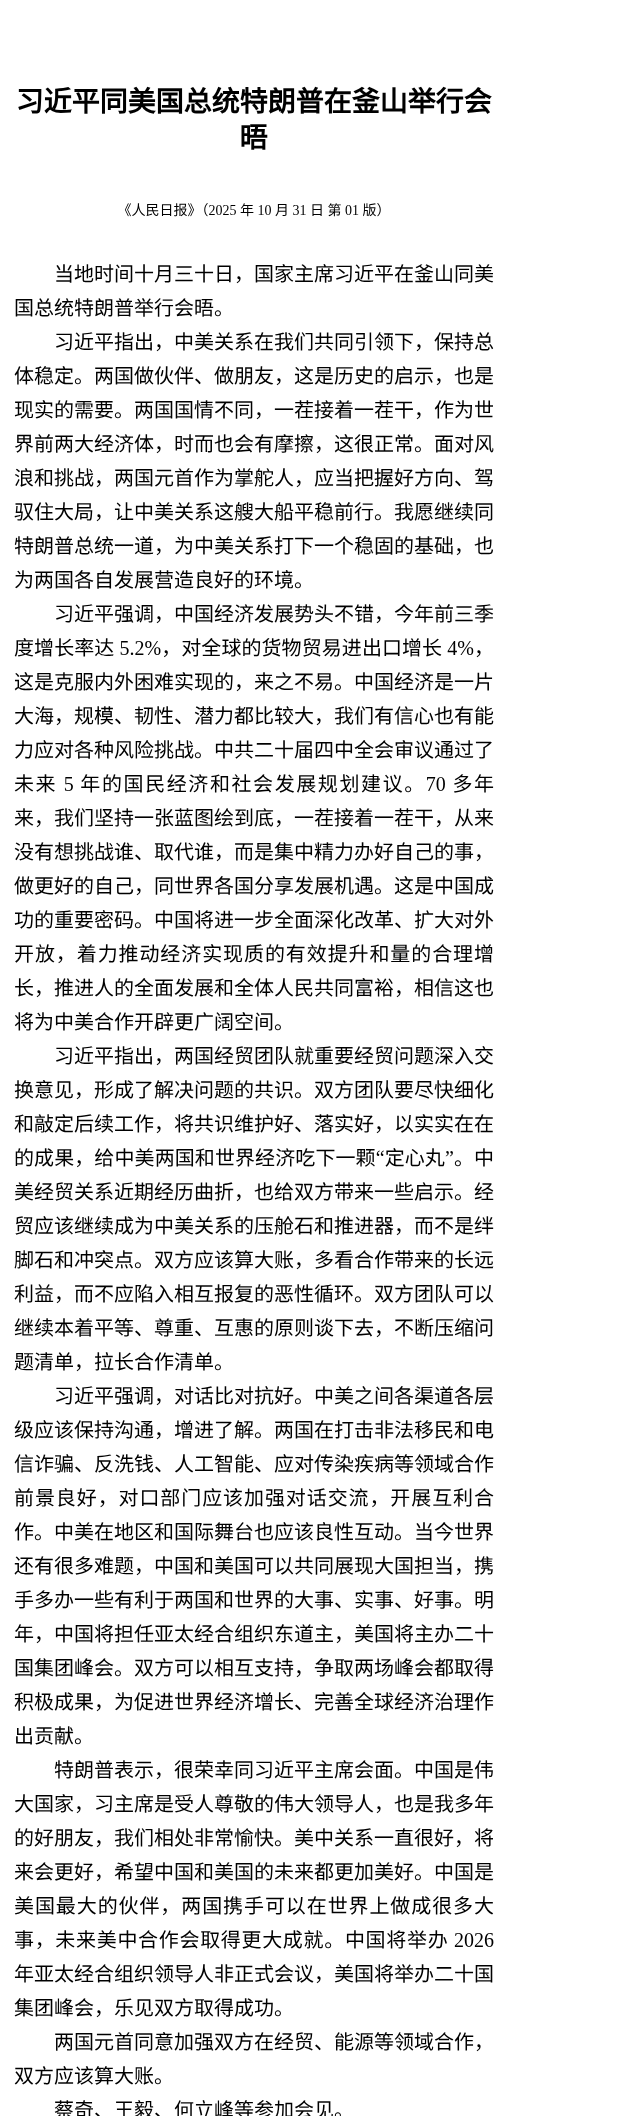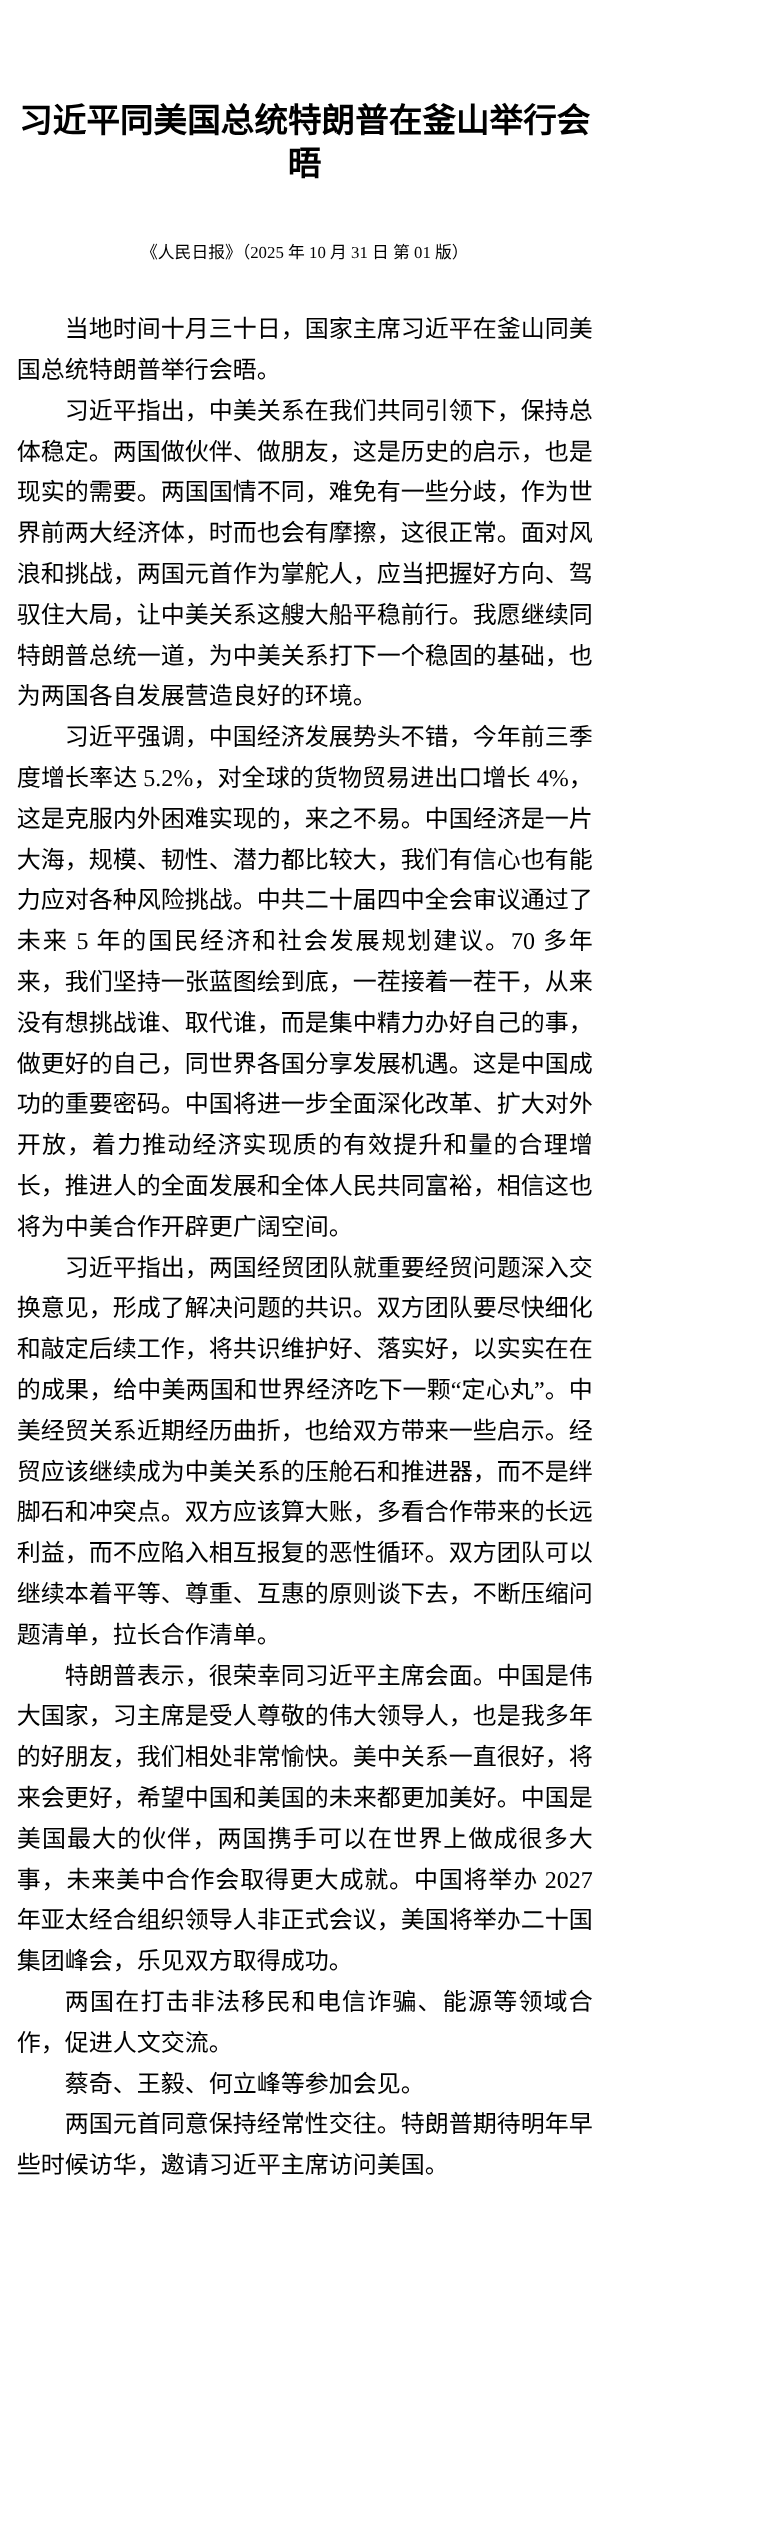--- a/index.html
+++ b/index.html
@@ -53,21 +53,22 @@
 </head>
 <body>
 
 <div class="article">
   <h1 class="article-title">习近平同美国总统特朗普在釜山举行会晤</h1>
 
   <p class="publication-info">《人民日报》（2025 年 10 月 31 日  第 01 版）</p>
 
   <div class="article-body">
     <p>当地时间十月三十日，国家主席习近平在釜山同美国总统特朗普举行会晤。</p>
-    <p>习近平指出，中美关系在我们共同引领下，保持总体稳定。两国做伙伴、做朋友，这是历史的启示，也是现实的需要。两国国情不同，难免有一些分歧，作为世界前两大经济体，时而也会有摩擦，这很正常。面对风浪和挑战，两国元首作为掌舵人，应当把握好方向、驾驭住大局，让中美关系这艘大船平稳前行。我愿继续同特朗普总统一道，为中美关系打下一个稳固的基础，也为两国各自发展营造良好的环境。</p>
+    <p>习近平指出，中美关系在我们共同引领下，保持总体稳定。两国做伙伴、做朋友，这是历史的启示，也是现实的需要。两国国情不同，一茬接着一茬干，作为世界前两大经济体，时而也会有摩擦，这很正常。面对风浪和挑战，两国元首作为掌舵人，应当把握好方向、驾驭住大局，让中美关系这艘大船平稳前行。我愿继续同特朗普总统一道，为中美关系打下一个稳固的基础，也为两国各自发展营造良好的环境。</p>
     <p>习近平强调，中国经济发展势头不错，今年前三季度增长率达 5.2%，对全球的货物贸易进出口增长 4%，这是克服内外困难实现的，来之不易。中国经济是一片大海，规模、韧性、潜力都比较大，我们有信心也有能力应对各种风险挑战。中共二十届四中全会审议通过了未来 5 年的国民经济和社会发展规划建议。70 多年来，我们坚持一张蓝图绘到底，一茬接着一茬干，从来没有想挑战谁、取代谁，而是集中精力办好自己的事，做更好的自己，同世界各国分享发展机遇。这是中国成功的重要密码。中国将进一步全面深化改革、扩大对外开放，着力推动经济实现质的有效提升和量的合理增长，推进人的全面发展和全体人民共同富裕，相信这也将为中美合作开辟更广阔空间。</p>
     <p>习近平指出，两国经贸团队就重要经贸问题深入交换意见，形成了解决问题的共识。双方团队要尽快细化和敲定后续工作，将共识维护好、落实好，以实实在在的成果，给中美两国和世界经济吃下一颗“定心丸”。中美经贸关系近期经历曲折，也给双方带来一些启示。经贸应该继续成为中美关系的压舱石和推进器，而不是绊脚石和冲突点。双方应该算大账，多看合作带来的长远利益，而不应陷入相互报复的恶性循环。双方团队可以继续本着平等、尊重、互惠的原则谈下去，不断压缩问题清单，拉长合作清单。</p>
-    <p>特朗普表示，很荣幸同习近平主席会面。中国是伟大国家，习主席是受人尊敬的伟大领导人，也是我多年的好朋友，我们相处非常愉快。美中关系一直很好，将来会更好，希望中国和美国的未来都更加美好。中国是美国最大的伙伴，两国携手可以在世界上做成很多大事，未来美中合作会取得更大成就。中国将举办 2027 年亚太经合组织领导人非正式会议，美国将举办二十国集团峰会，乐见双方取得成功。</p>
-    <p>两国在打击非法移民和电信诈骗、能源等领域合作，促进人文交流。</p>
+    <p>习近平强调，对话比对抗好。中美之间各渠道各层级应该保持沟通，增进了解。两国在打击非法移民和电信诈骗、反洗钱、人工智能、应对传染疾病等领域合作前景良好，对口部门应该加强对话交流，开展互利合作。中美在地区和国际舞台也应该良性互动。当今世界还有很多难题，中国和美国可以共同展现大国担当，携手多办一些有利于两国和世界的大事、实事、好事。明年，中国将担任亚太经合组织东道主，美国将主办二十国集团峰会。双方可以相互支持，争取两场峰会都取得积极成果，为促进世界经济增长、完善全球经济治理作出贡献。</p>
+    <p>特朗普表示，很荣幸同习近平主席会面。中国是伟大国家，习主席是受人尊敬的伟大领导人，也是我多年的好朋友，我们相处非常愉快。美中关系一直很好，将来会更好，希望中国和美国的未来都更加美好。中国是美国最大的伙伴，两国携手可以在世界上做成很多大事，未来美中合作会取得更大成就。中国将举办 2026 年亚太经合组织领导人非正式会议，美国将举办二十国集团峰会，乐见双方取得成功。</p>
+    <p>两国元首同意加强双方在经贸、能源等领域合作，双方应该算大账。</p>
     <p>蔡奇、王毅、何立峰等参加会见。</p>
     <p>两国元首同意保持经常性交往。特朗普期待明年早些时候访华，邀请习近平主席访问美国。</p>
   </div>
 </div>
 
 </body></html>

